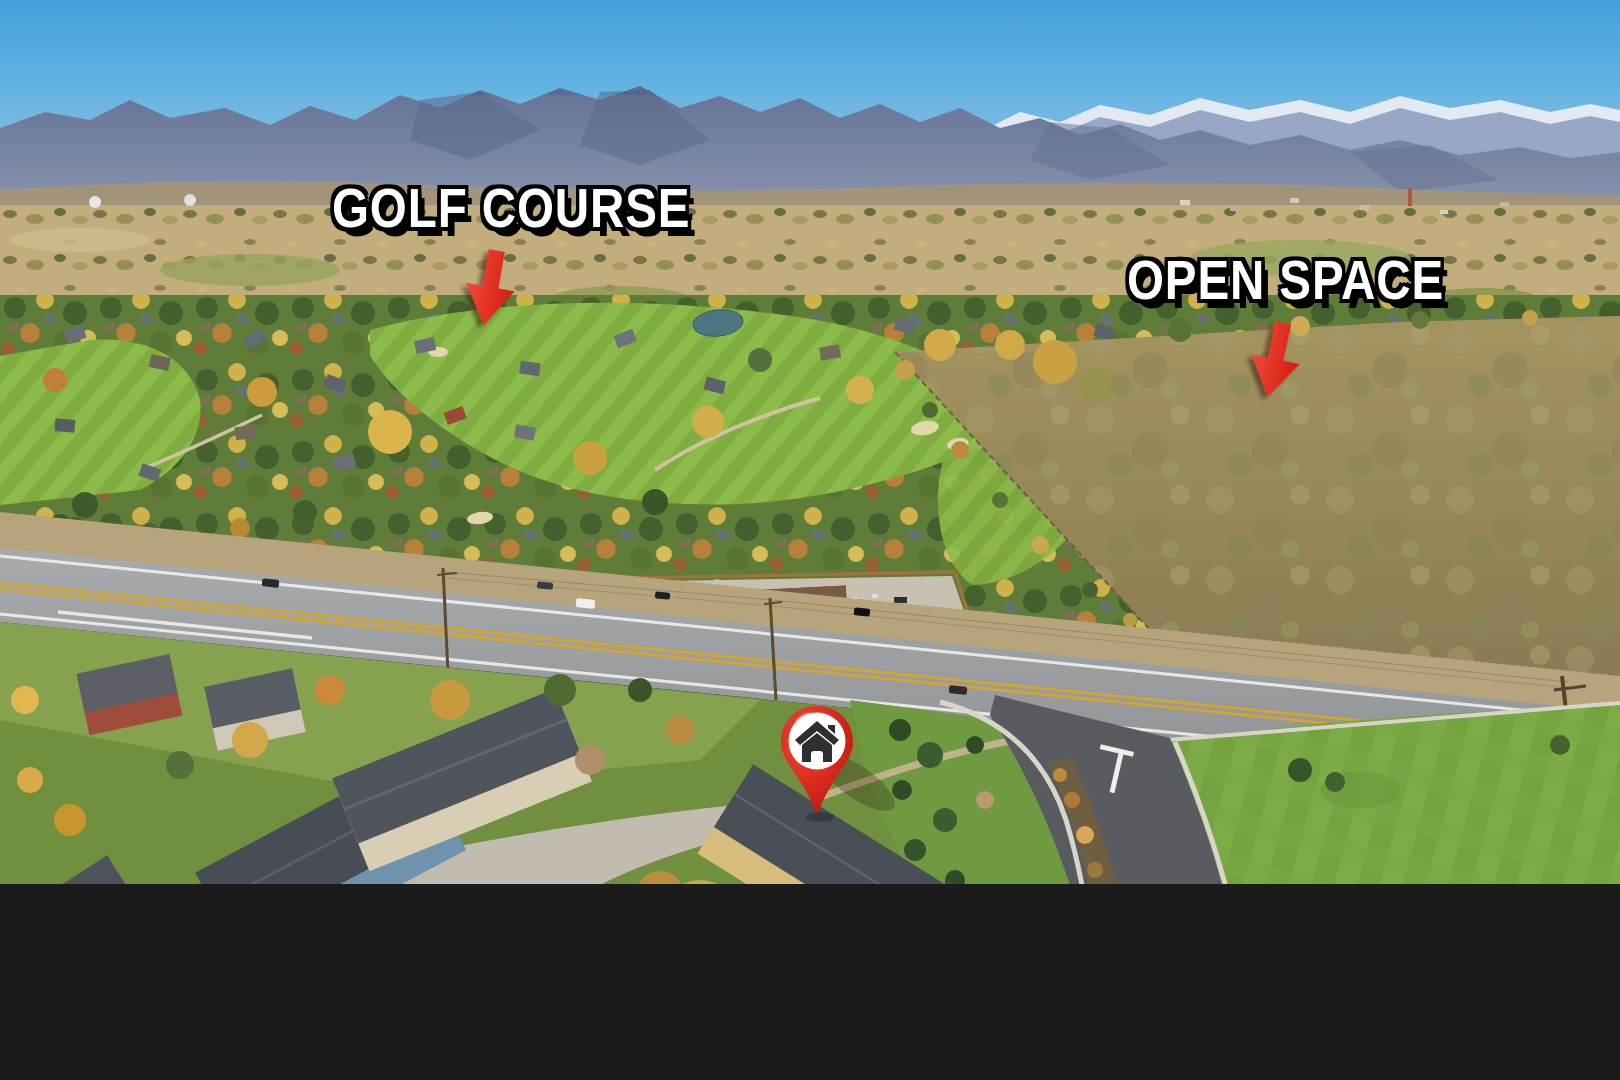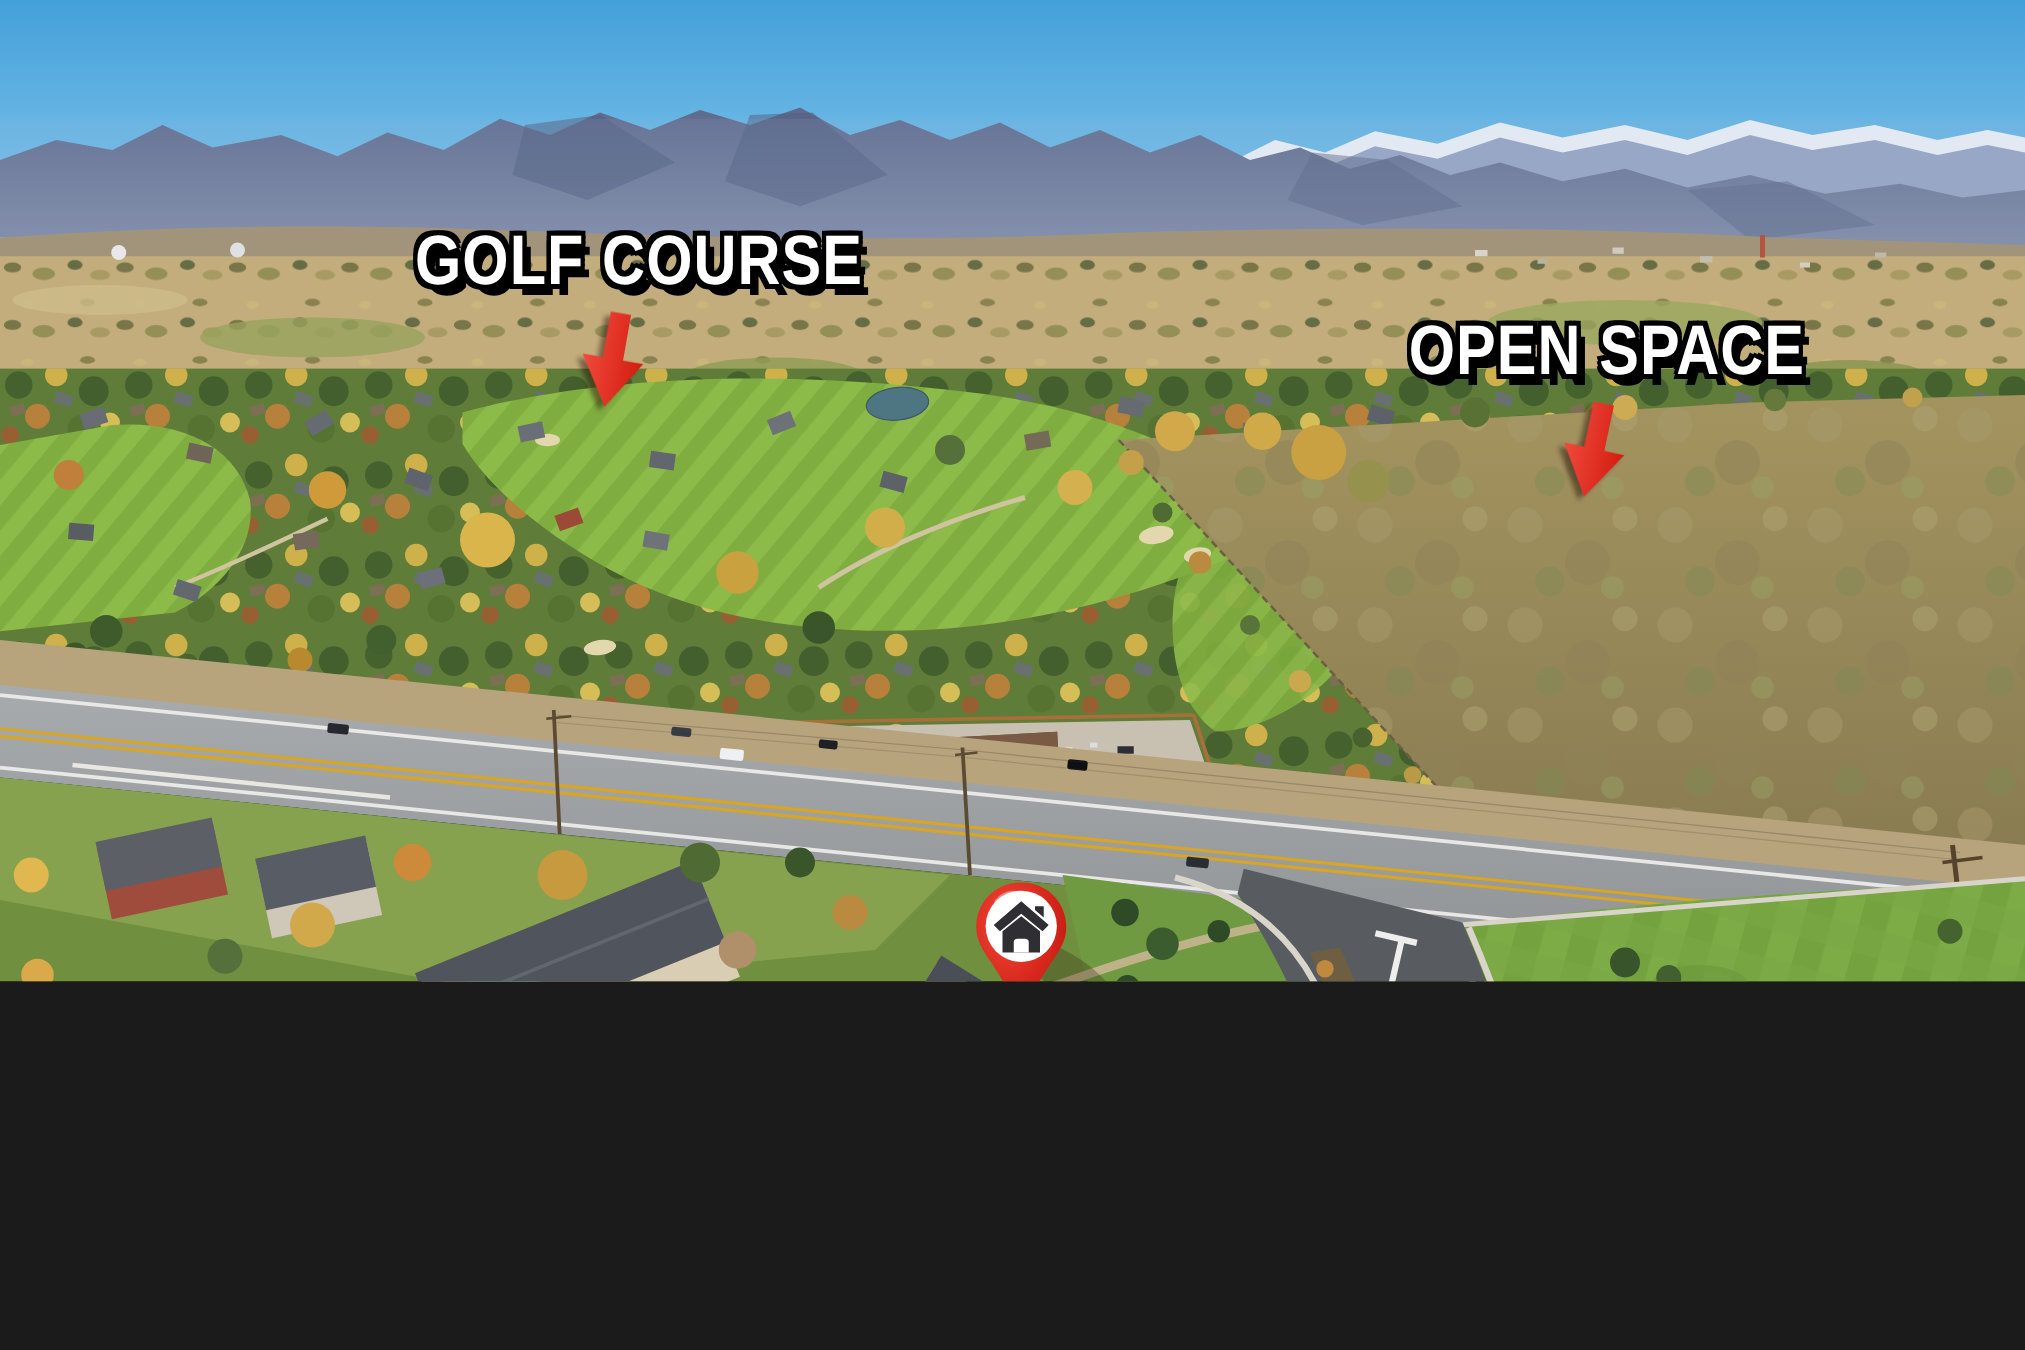--- a/index.html
+++ b/index.html
@@ -1,17 +1,17 @@
 <!DOCTYPE html>
 <html><head>
 <meta charset="utf-8">
 <style>
   html,body{margin:0;padding:0;background:#1b1b1b;}
   #canvas{
-    position:relative;width:1620px;height:785px;overflow:hidden;
+    position:relative;width:1620px;height:884px;overflow:hidden;
     font-family:"Liberation Sans",sans-serif;
   }
   #scene{position:absolute;left:0;top:0;}
   .map-label{
     position:absolute;white-space:nowrap;color:#fff;
     font-weight:bold;font-size:56px;letter-spacing:1px;line-height:1;
     transform:scaleX(.85);transform-origin:left top;
     text-shadow:
       -4px -4px 0 #000, 0 -4px 0 #000, 4px -4px 0 #000,
       -4px 0 0 #000, 4px 0 0 #000,

